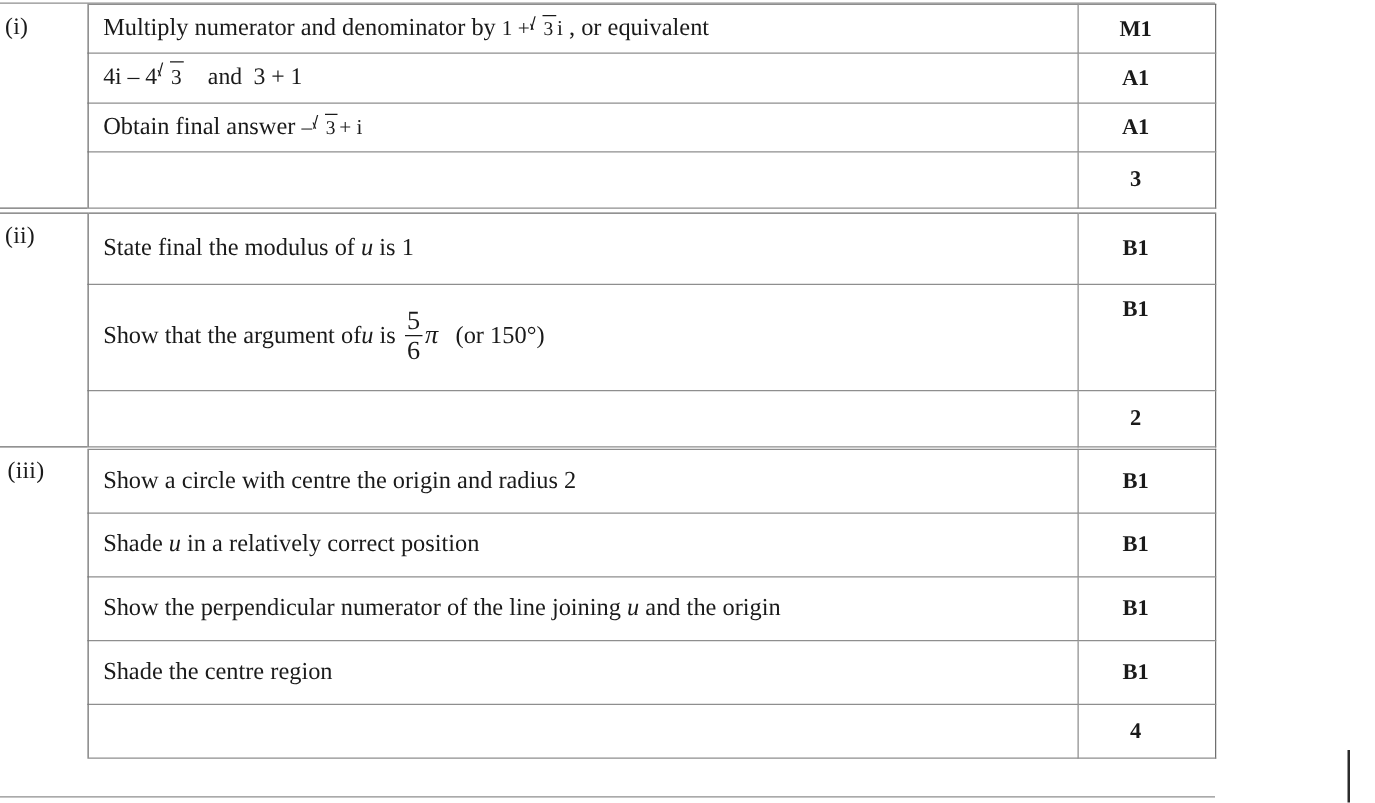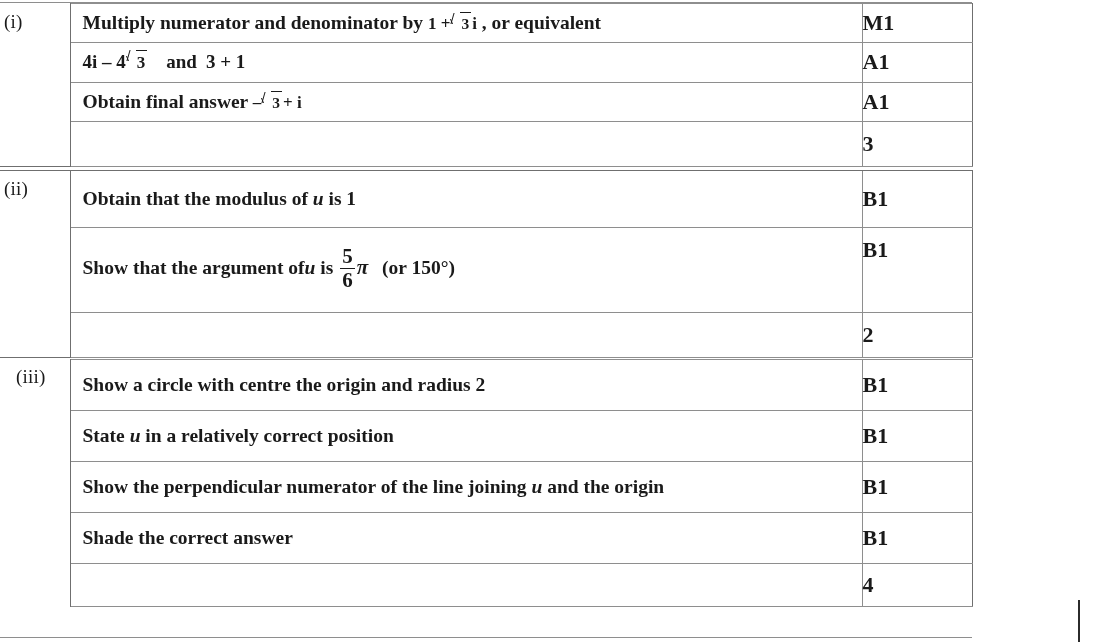--- a/index.html
+++ b/index.html
@@ -53,28 +53,27 @@
     font-size: 19px;
     line-height: 1.1;
     letter-spacing: 0.2px;
   }
 
   td.body-cell {
     padding: 6px 0 6px 12px;
     font-size: 19.5px;
     line-height: 1.35;
     border-left: none;
-    font-weight: bold;
   }
   td.body-cell.empty { padding: 0; }
 
   td.mark-cell {
-    text-align: left;
+    text-align: center;
     padding: 6px 17px 6px 0;
-    font-size: 22px;
+    font-size: 18px;
     font-weight: bold;
     border-right: 1px solid #6f6f6f;
   }
   td.mark-cell.top-align { vertical-align: top; padding-top: 9px; }
   td.mark-cell.total { font-weight: bold; }
 
   
   tr.part-sep td {
     border: none;
     border-top: 1px solid #6f6f6f;
@@ -227,21 +226,21 @@
 
       <tr class="part-sep">
         <td></td>
         <td></td>
         <td></td>
       </tr>
 
       <tr>
         <td class="label-cell" rowspan="3">(ii)</td>
         <td class="body-cell" style="height:44px">
-          <span>Obtain that the modulus of</span>
+          <span>State final the modulus of</span>
           <span class="var">u</span>
           <span>is 1</span>
         </td>
         <td class="mark-cell">B1</td>
       </tr>
 
       <tr>
         <td class="body-cell" style="height:72px">
           <span>Show that the argument of</span><span class="var">u</span>
           <span>is</span>
@@ -259,48 +258,48 @@
         <td class="mark-cell total">2</td>
       </tr>
 
       <tr class="part-sep thin">
         <td></td>
         <td></td>
         <td></td>
       </tr>
 
       <tr>
-        <td class="label-cell" rowspan="5" style="padding-left:16px">(iii)</td>
+        <td class="label-cell" rowspan="5" style="padding-left:6px">(iii)</td>
         <td class="body-cell" style="height:38px">
           <span>Show a circle with centre the origin and radius 2</span>
         </td>
         <td class="mark-cell">B1</td>
       </tr>
 
       <tr>
         <td class="body-cell" style="height:38px">
-          <span>State</span>
+          <span>Shade</span>
           <span class="var">u</span>
           <span>in a relatively correct position</span>
         </td>
         <td class="mark-cell">B1</td>
       </tr>
 
       <tr>
         <td class="body-cell" style="height:38px">
           <span>Show the perpendicular numerator of the line joining</span>
           <span class="var">u</span>
           <span>and the origin</span>
         </td>
         <td class="mark-cell">B1</td>
       </tr>
 
       <tr>
         <td class="body-cell" style="height:38px">
-          <span>Shade the correct answer</span>
+          <span>Shade the centre region</span>
         </td>
         <td class="mark-cell">B1</td>
       </tr>
 
       <tr>
         <td class="body-cell empty" style="height:42px"></td>
         <td class="mark-cell total">4</td>
       </tr>
 
     </tbody>

